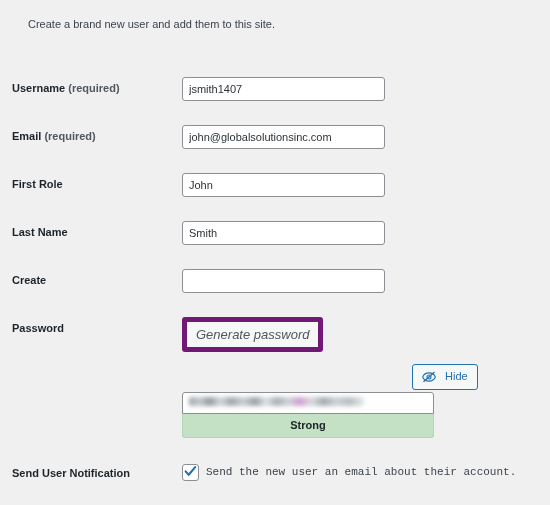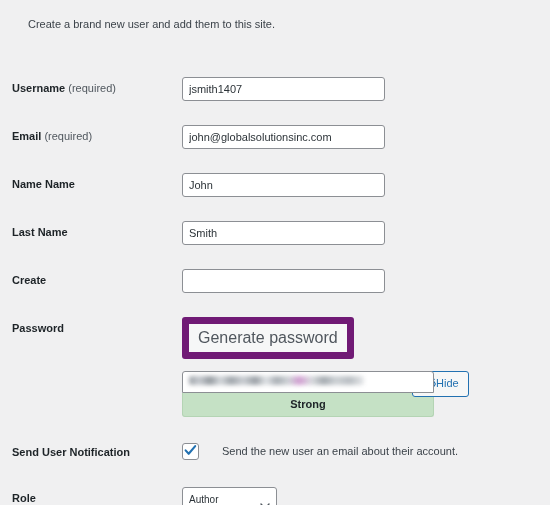--- a/index.html
+++ b/index.html
@@ -48,21 +48,21 @@
     width: 160px;
     text-align: left;
     vertical-align: top;
     font-size: 11px;
     font-weight: bold;
     color: #1d2327;
     padding: 16px 10px 16px 0;
     line-height: 1.3;
   }
   table.form-table th .req {
-    font-weight: 400;
+    font-weight: 700;
     color: #50575e;
   }
 
   table.form-table td {
     vertical-align: top;
     padding: 12px 0 12px 0;
   }
 
   input.regular-text {
     width: 203px;
@@ -77,38 +77,39 @@
     padding: 0 6px;
     margin: 0;
     box-shadow: 0 0 0 transparent;
   }
   input.regular-text::placeholder { color: #8c8f94; }
 
   
   .button-secondary {
     display: inline-block;
     font-family: "Liberation Sans", sans-serif;
-    font-size: 16px;
+    font-size: 13px;
     line-height: 1;
     color: #50575e;
     background: #f6f7f7;
-    border: 7px solid #701a75;
+    border: 5px solid #701a75;
     border-radius: 3px;
     padding: 6px 9px;
     cursor: pointer;
     white-space: nowrap;
+    font-style: italic;
   }
 
   .pw-row {
     display: flex;
     align-items: flex-start;
     gap: 6px;
     margin-top: 12px;
   }
-  .pw-stack { width: 224px; }
+  .pw-stack { width: 224px; margin-top: 28px; }
 
   input.pw-input {
     width: 252px;
     height: 22px;
     box-sizing: border-box;
     border: 1px solid #8c8f94;
     border-radius: 3px 3px 0 0;
     background: #fff;
     font-family: "Liberation Sans", sans-serif;
     font-size: 11px;
@@ -147,41 +148,42 @@
     font-weight: bold;
     color: #1d2327;
     text-align: center;
     padding: 4px 0 5px 0;
     line-height: 1.3;
   }
 
   .button-hide {
     display: inline-flex;
     align-items: center;
-    gap: 0;
+    gap: 9px;
     font-family: "Liberation Sans", sans-serif;
     font-size: 11px;
     line-height: 1;
     color: #2271b1;
     background: #f6f7f7;
     border: 1px solid #2271b1;
     border-radius: 3px;
     padding: 6px 9px;
     cursor: pointer;
     white-space: nowrap;
   }
   .button-hide svg { display: block; }
 
   .notify-line {
     display: flex;
     align-items: center;
-    gap: 23px;
+    gap: 7px;
     font-size: 11px;
     color: #3c434a;
     padding-top: 2px;
+    font-family: Liberation Mono, monospace;
   }
   .cb {
     width: 15px;
     height: 15px;
     flex: 0 0 15px;
     border: 1px solid #8c8f94;
     border-radius: 3px;
     background: #fff;
     position: relative;
     cursor: pointer;
@@ -230,21 +232,21 @@
       </tr>
 
       <tr>
         <th><span>Email</span><span class="req"> (required)</span></th>
         <td>
           <input class="regular-text" type="text" value="john@globalsolutionsinc.com" style="">
         </td>
       </tr>
 
       <tr>
-        <th><span>Name Name</span></th>
+        <th><span>First Role</span></th>
         <td>
           <input class="regular-text" type="text" value="John" style="">
         </td>
       </tr>
 
       <tr>
         <th><span>Last Name</span></th>
         <td>
           <input class="regular-text" type="text" value="Smith" style="">
         </td>

